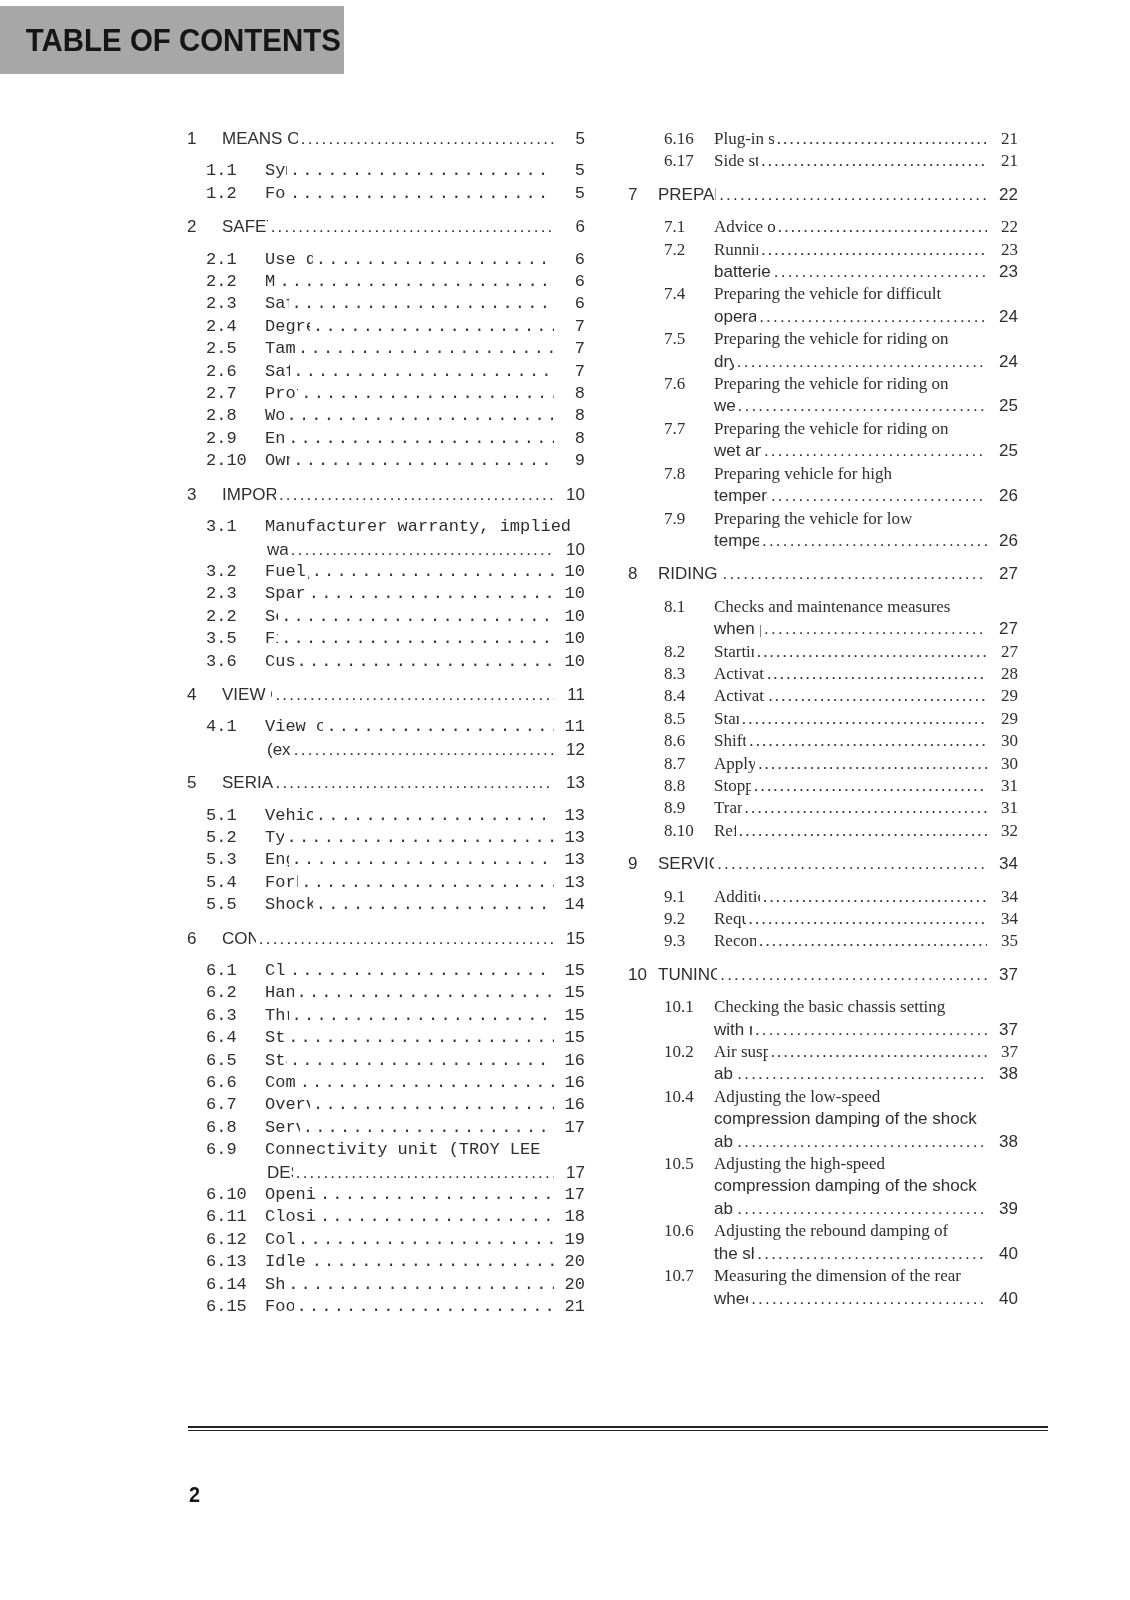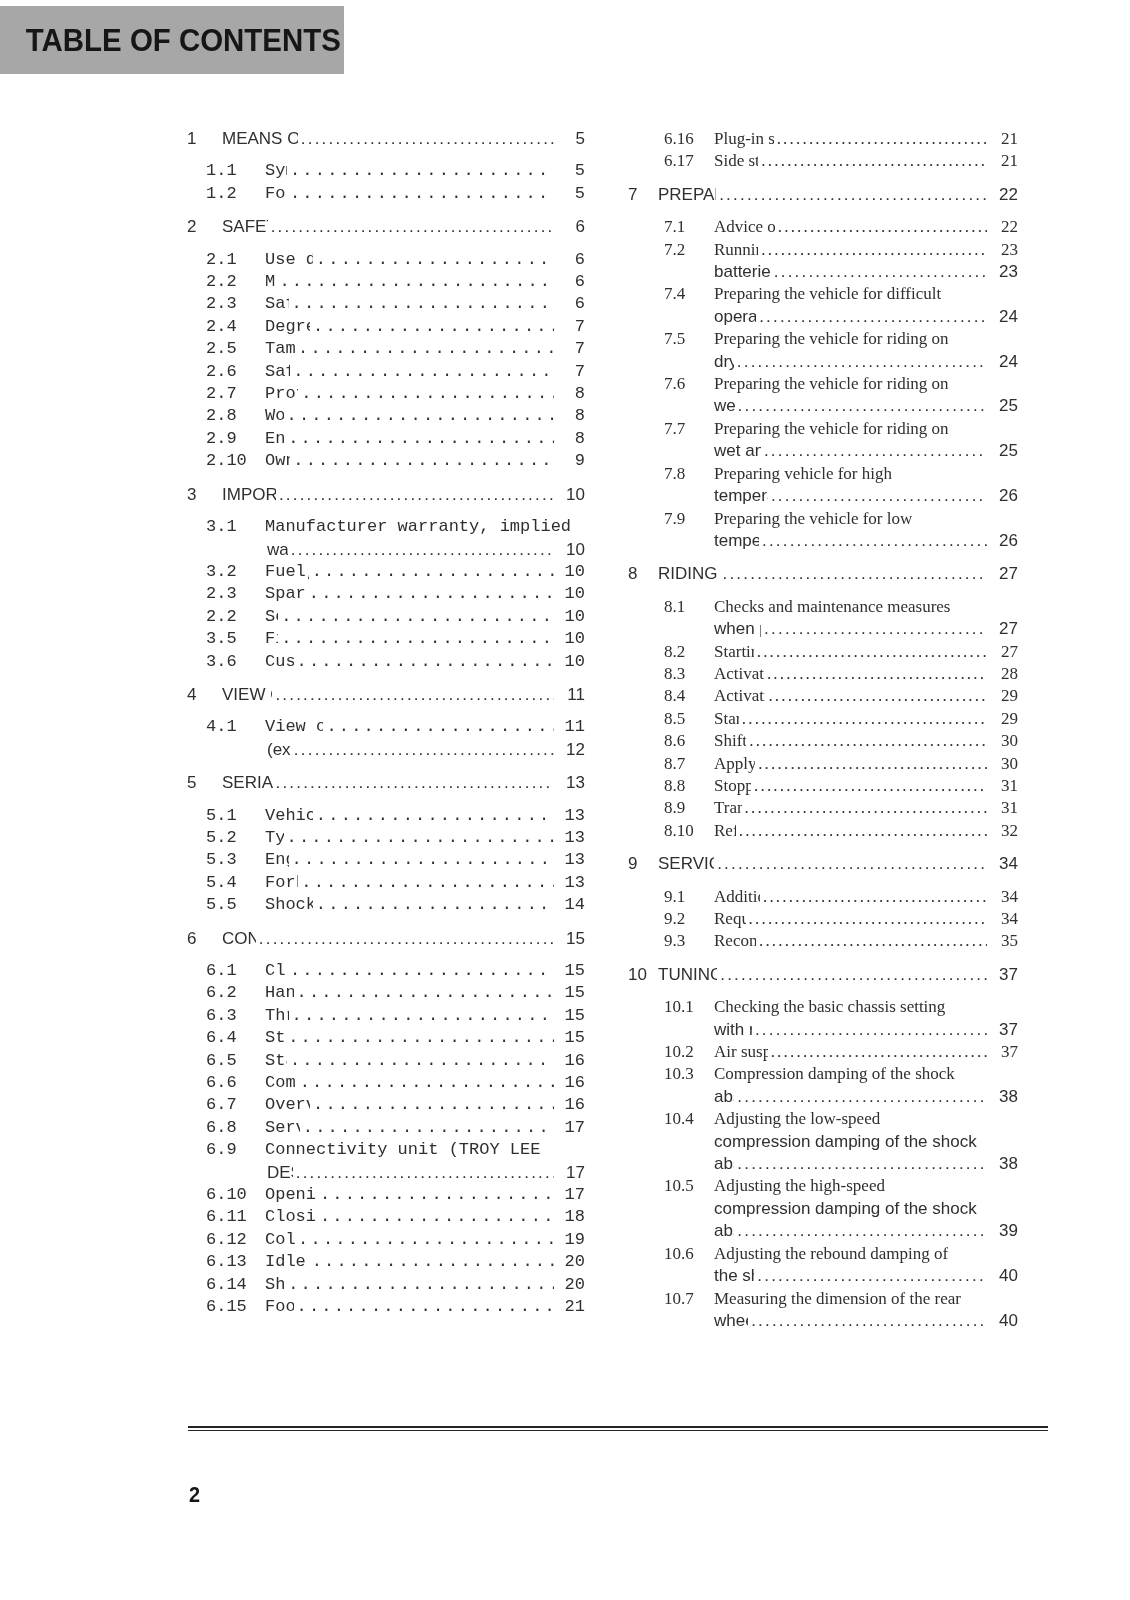--- a/index.html
+++ b/index.html
@@ -585,24 +585,20 @@
           <span class="txt">with rider's weight</span>
           <span class="leader"></span>
           <span class="pg">37</span>
         </div>
         <div class="row entry-first">
           <span class="num">10.2</span>
           <span class="txt">Air suspension XACT 5548</span>
           <span class="leader"></span>
           <span class="pg">37</span>
         </div>
-        <div class="row entry-first">
-          <span class="num">10.3</span>
-          <span class="txt">Compression damping of the shock</span>
-        </div>
         <div class="row entry-cont">
           <span class="txt">absorber</span>
           <span class="leader"></span>
           <span class="pg">38</span>
         </div>
         <div class="row entry-first">
           <span class="num">10.4</span>
           <span class="txt">Adjusting the low-speed</span>
         </div>
         <div class="row entry-cont">

